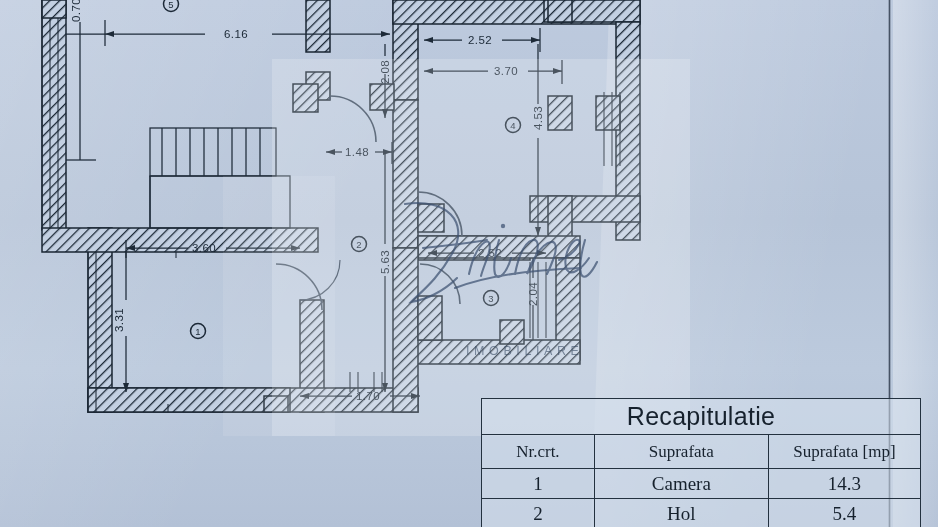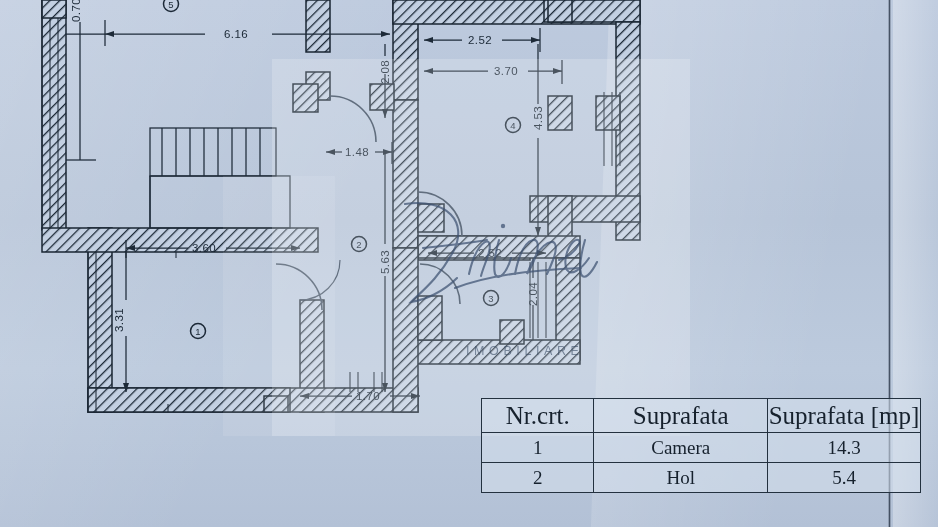--- a/index.html
+++ b/index.html
@@ -71,21 +71,21 @@
     font-family:"Liberation Serif",serif;
     padding:0;
     height:29px;
     font-size:19px;
     white-space:nowrap;
   }
   .tbl .title{
     font-size:25px;height:35px;letter-spacing:.3px;
     font-family:"Liberation Sans",sans-serif;
   }
-  .tbl .hdr{font-size:25px;height:33px;}
+  .tbl .hdr{font-size:17px;height:33px;}
   .c1{width:113px;}
   .c2{width:175px;}
   .c3{width:152px;}
 </style>
 </head>
 <body>
 
 <div id="stage">
 
   <div class="paper"></div>
@@ -337,20 +337,23 @@
         <path d="M164,64 C172,62 180,56 184,48 C186,44 182,42 178,46 C172,52 168,66 172,74 C176,80 186,74 194,62"></path>
         <path d="M190,44 C186,58 184,70 186,78 C189,85 196,78 202,66"></path>
         <path d="M60,92 C86,82 130,74 186,72"></path>
       </g>
     </svg>
   </div>
   <div class="wm-text">IMOBILIARE</div>
 
   <table class="tbl">
     <tbody>
+        <tr>
+      <td class="title" colspan="3">Recapitulatie</td>
+    </tr>
     <tr>
       <td class="hdr c1">Nr.crt.</td>
       <td class="hdr c2">Suprafata</td>
       <td class="hdr c3">Suprafata [mp]</td>
     </tr>
     <tr>
       <td class="c1">1</td>
       <td class="c2">Camera</td>
       <td class="c3">14.3</td>
     </tr>

